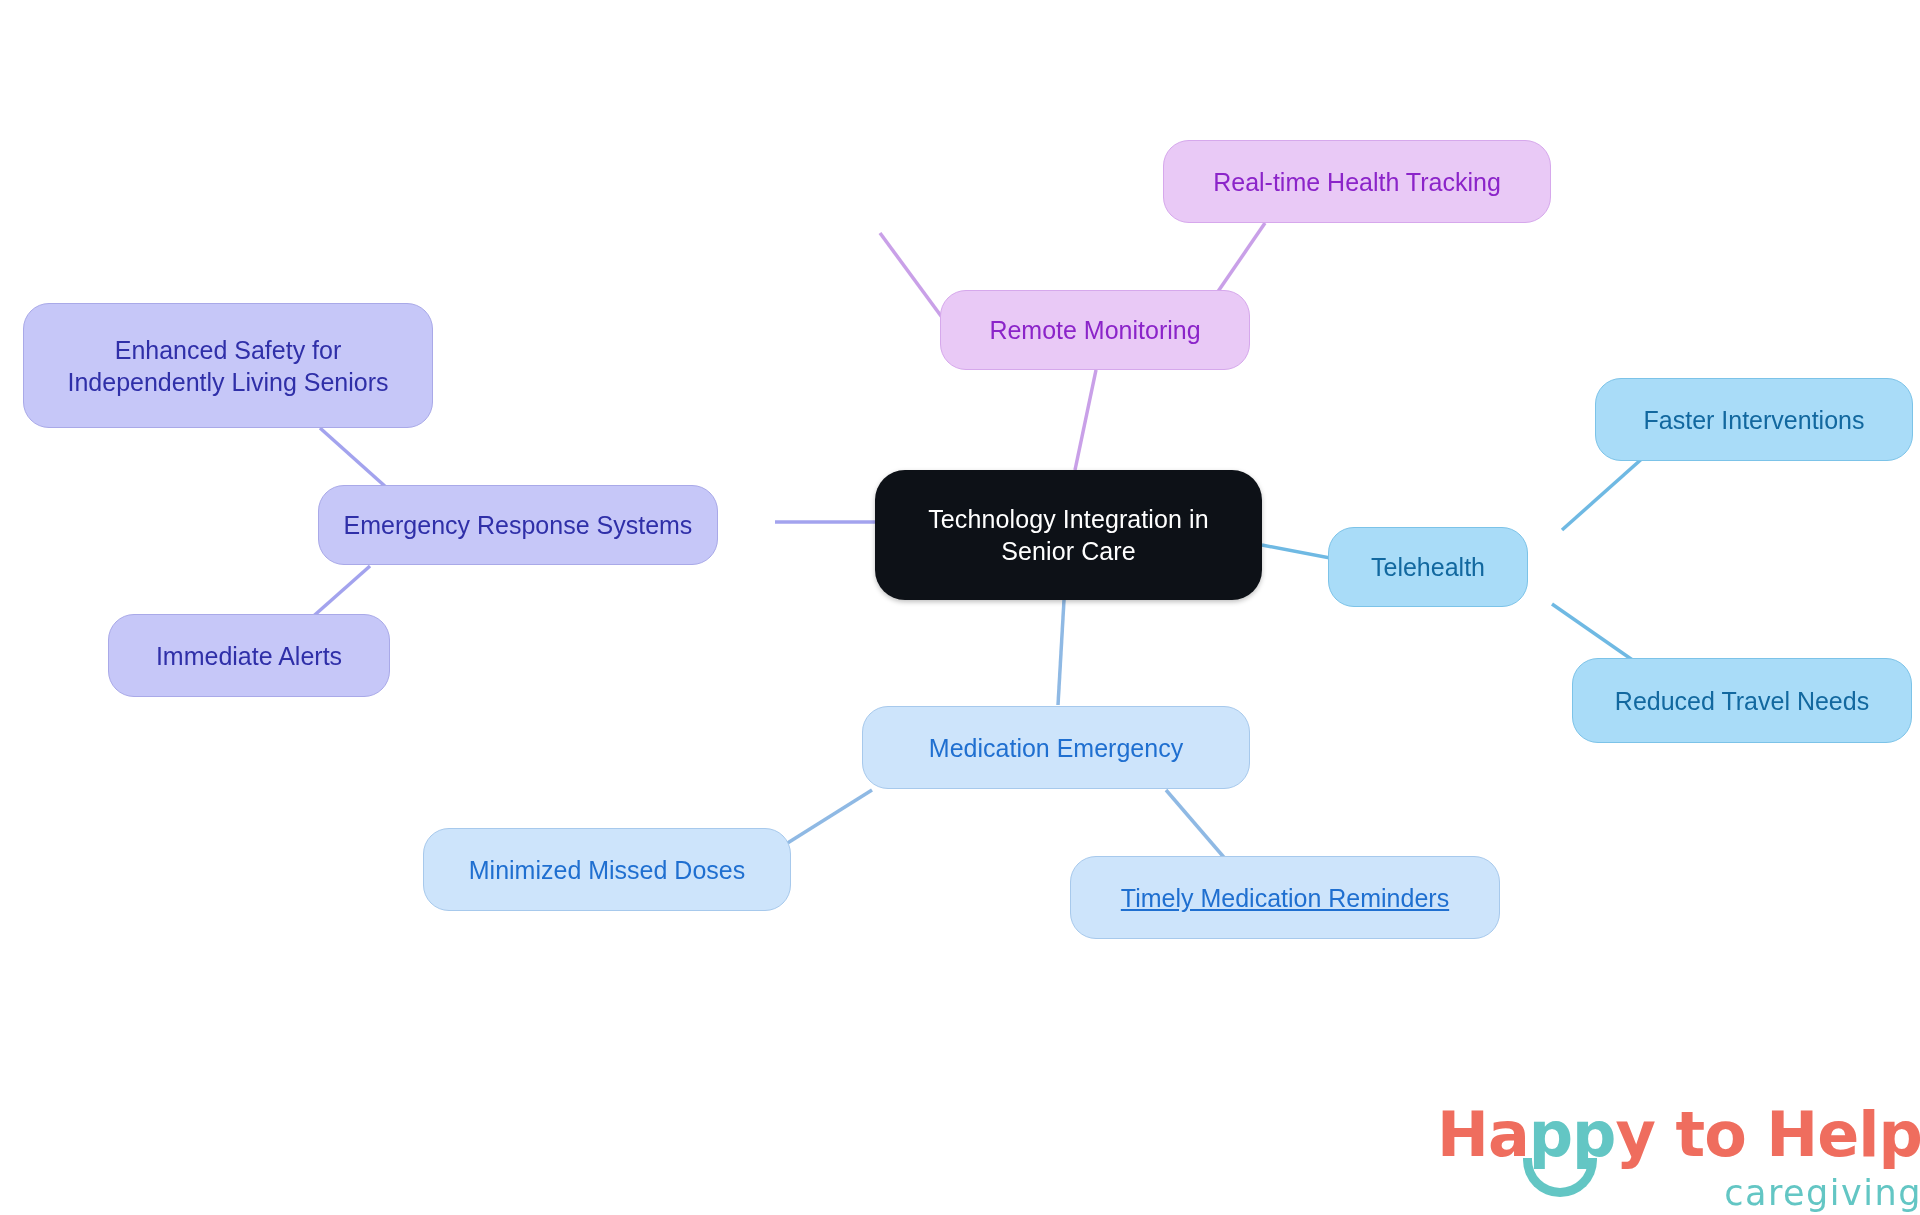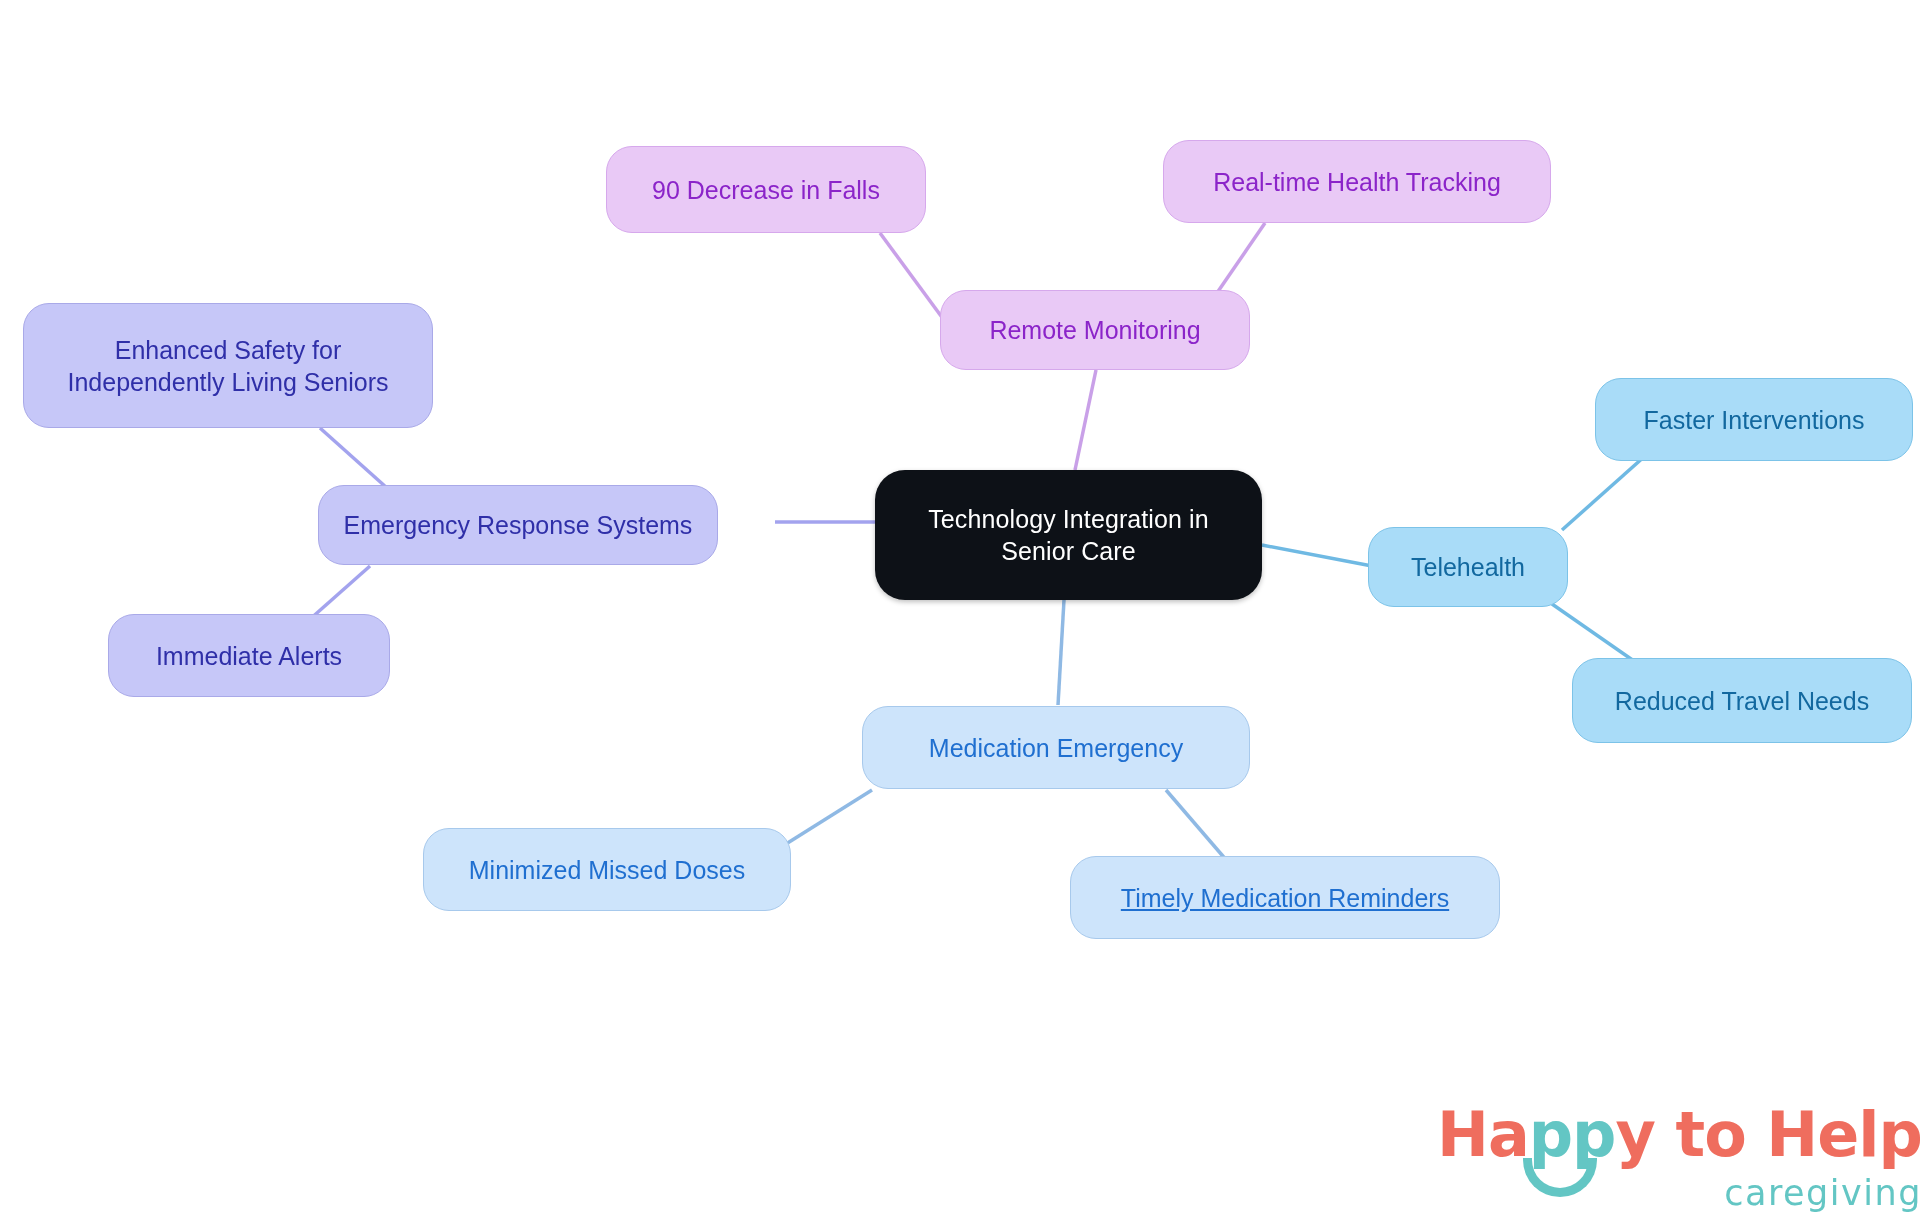--- a/index.html
+++ b/index.html
@@ -136,32 +136,31 @@
 
     <path d="M 872 790 L 778 849" stroke="#8fb9e4" stroke-width="3.5" fill="none"></path>
     <path d="M 1166 790 L 1240 876" stroke="#8fb9e4" stroke-width="3.5" fill="none"></path>
   </svg>
 
   <div class="node node-root" style="left: 875px; top: 470px; width: 387px; height: 130px; background: rgb(13, 17, 23); color: rgb(255, 255, 255);">Technology Integration in
 Senior Care</div>
 
   <div class="node node-orchid" style="left:940px; top:290px; width:310px; height:80px;">Remote Monitoring</div>
 
-  <div class="node node-orchid" style="left:606px; top:146px; width:320px; height:87px;">90 Decrease in Falls</div>
 
   <div class="node node-orchid" style="left:1163px; top:140px; width:388px; height:83px;">Real-time Health Tracking</div>
 
   <div class="node node-lavender" style="left:318px; top:485px; width:400px; height:80px;">Emergency Response Systems</div>
 
   <div class="node node-lavender" style="left:23px; top:303px; width:410px; height:125px;">Enhanced Safety for
 Independently Living Seniors</div>
 
   <div class="node node-lavender" style="left:108px; top:614px; width:282px; height:83px;">Immediate Alerts</div>
 
-  <div class="node node-sky" style="left:1368px; top:527px; width:200px; height:80px;">Telehealth</div>
+  <div class="node node-sky" style="left:1328px; top:527px; width:200px; height:80px;">Telehealth</div>
 
   <div class="node node-sky" style="left:1595px; top:378px; width:318px; height:83px;">Faster Interventions</div>
 
   <div class="node node-sky" style="left:1572px; top:658px; width:340px; height:85px;">Reduced Travel Needs</div>
 
   <div class="node node-lightblue" style="left:862px; top:706px; width:388px; height:83px;">Medication Emergency</div>
 
   <div class="node node-lightblue" style="left:423px; top:828px; width:368px; height:83px;">Minimized Missed Doses</div>
 
   <div class="node node-lightblue" style="left:1070px; top:856px; width:430px; height:83px;text-decoration:underline;">Timely Medication Reminders</div>

